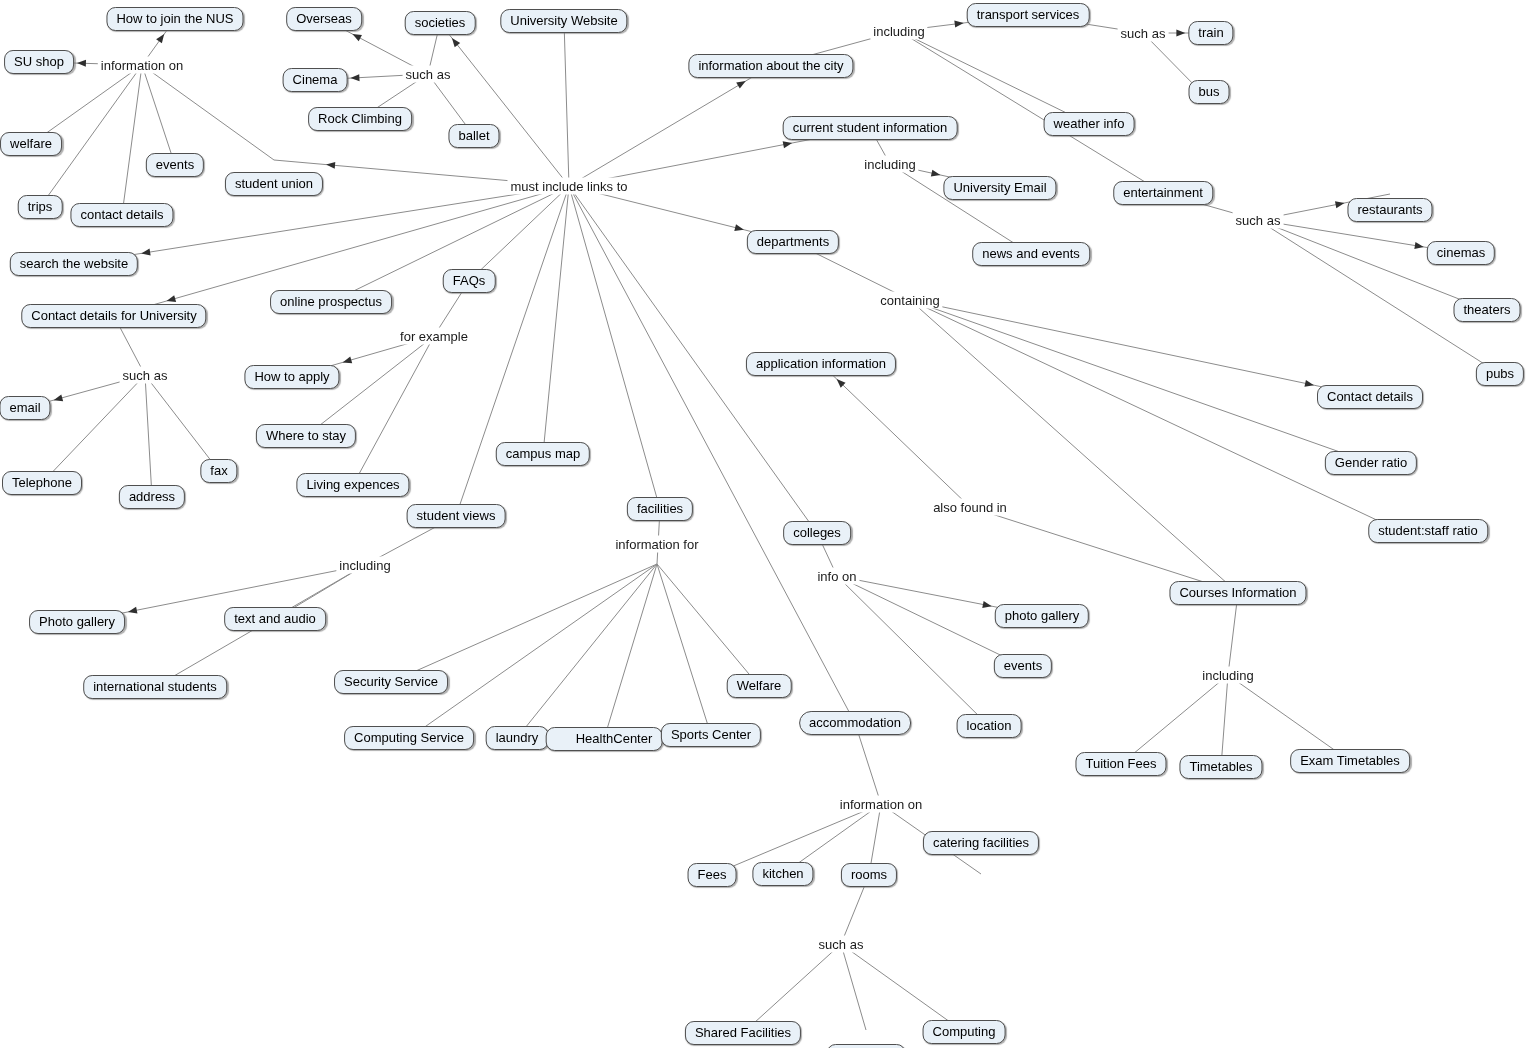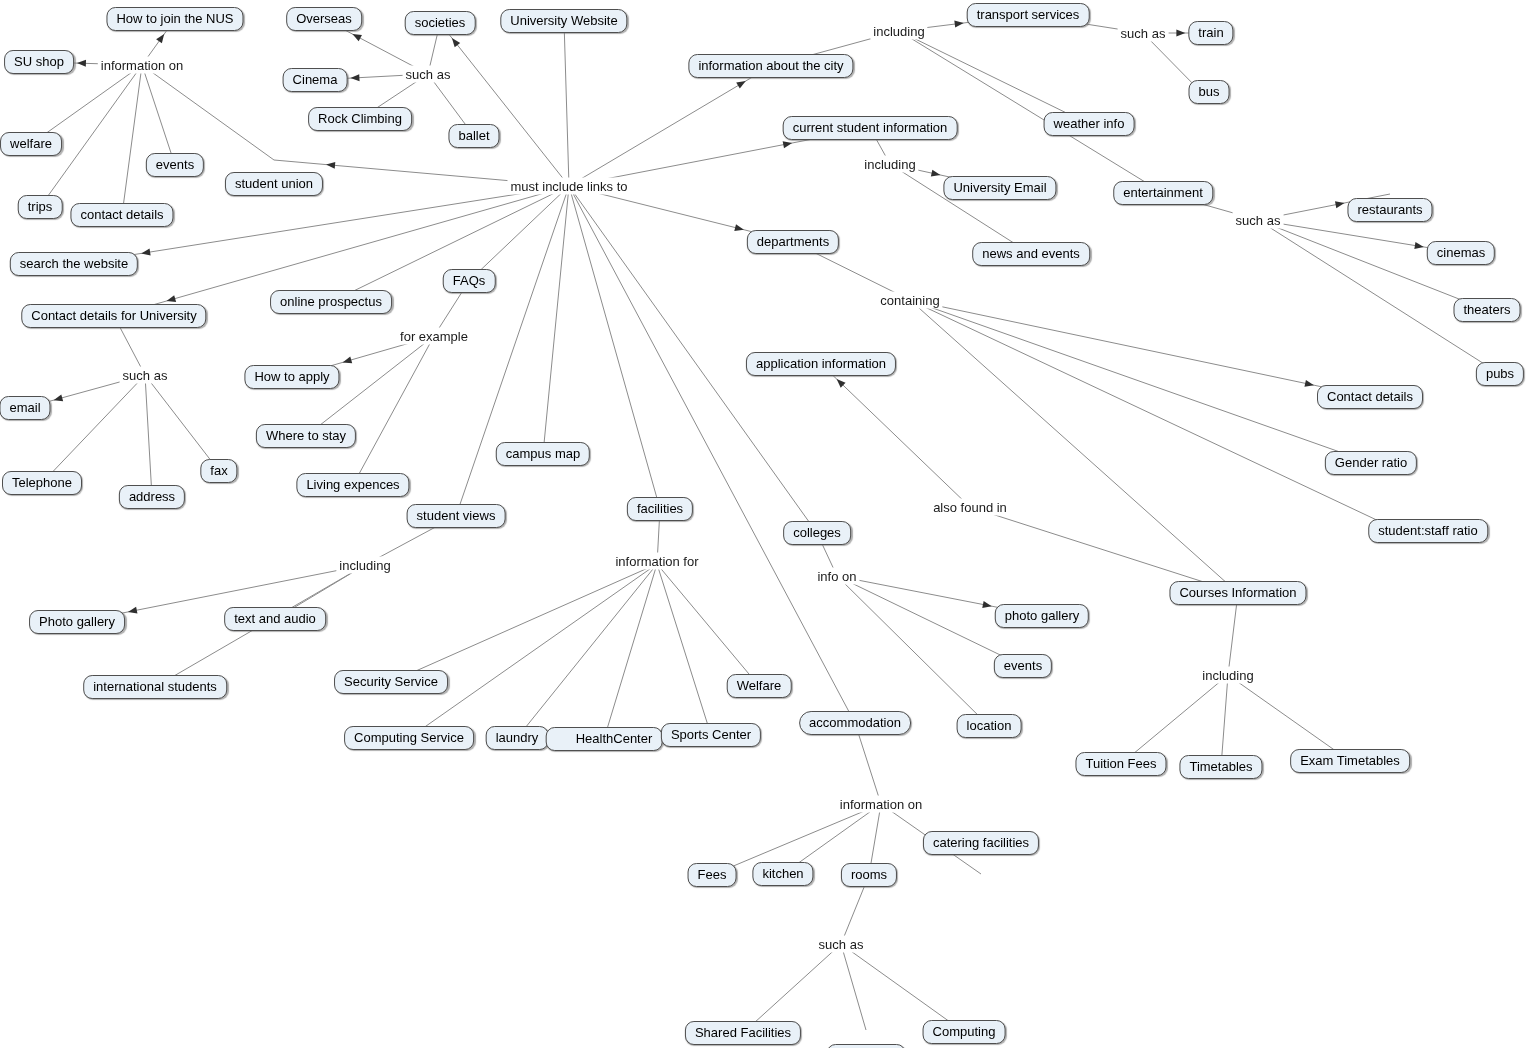--- a/index.html
+++ b/index.html
@@ -233,18 +233,18 @@
     <div class="link-label" id="el-including-city" style="left: 899px; top: 31px;">including</div>
     <div class="link-label" id="el-such-as-transport" style="left: 1143px; top: 33px;">such as</div>
     <div class="link-label" id="el-must-include" style="left: 569px; top: 186px;">must include links to</div>
     <div class="link-label" id="el-including-current" style="left: 890px; top: 164px;">including</div>
     <div class="link-label" id="el-such-as-entertainment" style="left: 1258px; top: 220px;">such as</div>
     <div class="link-label" id="el-containing" style="left: 910px; top: 300px;">containing</div>
     <div class="link-label" id="el-for-example" style="left: 434px; top: 336px;">for example</div>
     <div class="link-label" id="el-such-as-contact" style="left: 145px; top: 375px;">such as</div>
     <div class="link-label" id="el-also-found-in" style="left: 970px; top: 507px;">also found in</div>
     <div class="link-label" id="el-including-views" style="left: 365px; top: 565px;">including</div>
-    <div class="link-label" id="el-information-for" style="left: 657px; top: 561px;">information for</div>
+    <div class="link-label" id="el-information-for" style="left: 657px; top: 544px;">information for</div>
     <div class="link-label" id="el-info-on" style="left: 837px; top: 576px;">info on</div>
     <div class="link-label" id="el-including-courses" style="left: 1228px; top: 675px;">including</div>
     <div class="link-label" id="el-information-on-accommodation" style="left: 881px; top: 804px;">information on</div>
     <div class="link-label" id="el-such-as-rooms" style="left: 841px; top: 944px;">such as</div>
   </div>
 
 </body></html>

